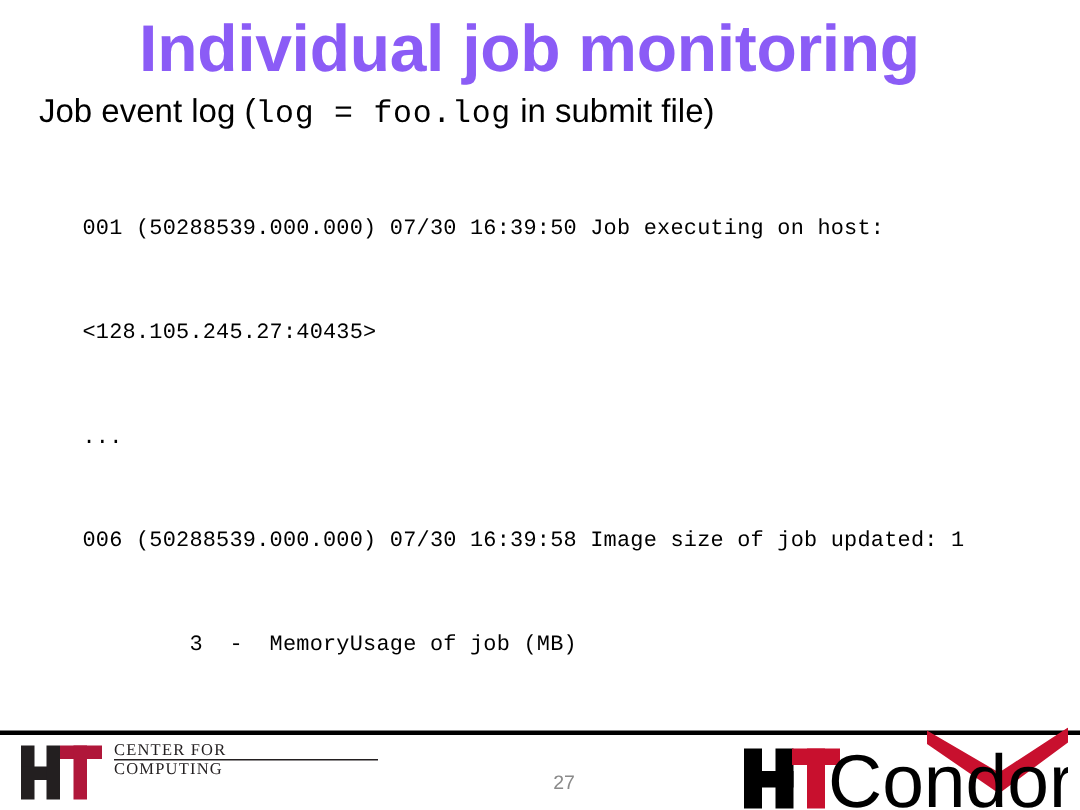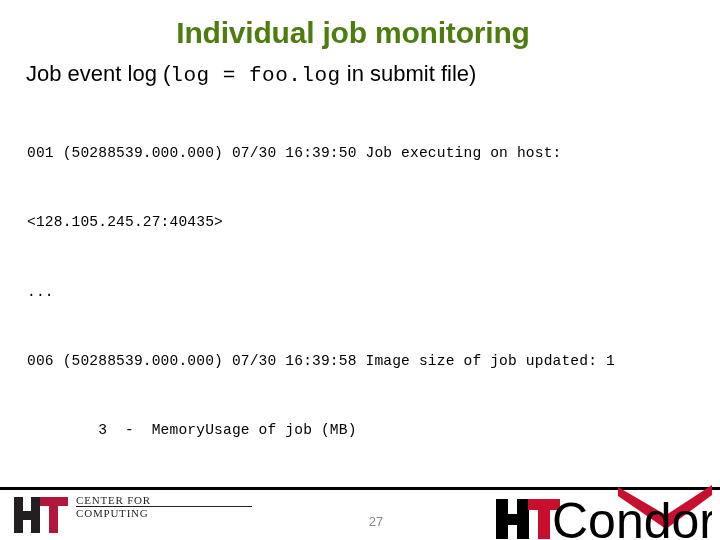--- a/index.html
+++ b/index.html
@@ -16,24 +16,24 @@
     -webkit-font-smoothing: none;
   }
 
   
   #slide-title {
     position: absolute;
     top: 13px;
     left: 0;
     width: 706px;
     text-align: center;
-    color: #4d7c0f;
+    color: #8b5cf6;
     font-family: "Liberation Sans", sans-serif;
     font-weight: bold;
-    font-size: 30px;
+    font-size: 44px;
     line-height: 39px;
     letter-spacing: -0.2px;
     white-space: nowrap;
   }
 
   
   #slide-subtitle {
     position: absolute;
     top: 60px;
     left: 26px;
@@ -59,20 +59,21 @@
     font-family: "Liberation Mono", "DejaVu Sans Mono", monospace;
     font-size: 14.6px;
     line-height: 23.1px;
     color: #000000;
     white-space: pre;
     letter-spacing: 0.15px;
   }
   #log-body .line {
     height: 23.1px;
     white-space: pre;
+    margin-left: 28px;
   }
 
   
   #footer-rule {
     position: absolute;
     left: 0;
     top: 487px;
     width: 720px;
     height: 3px;
     background: #000000;

